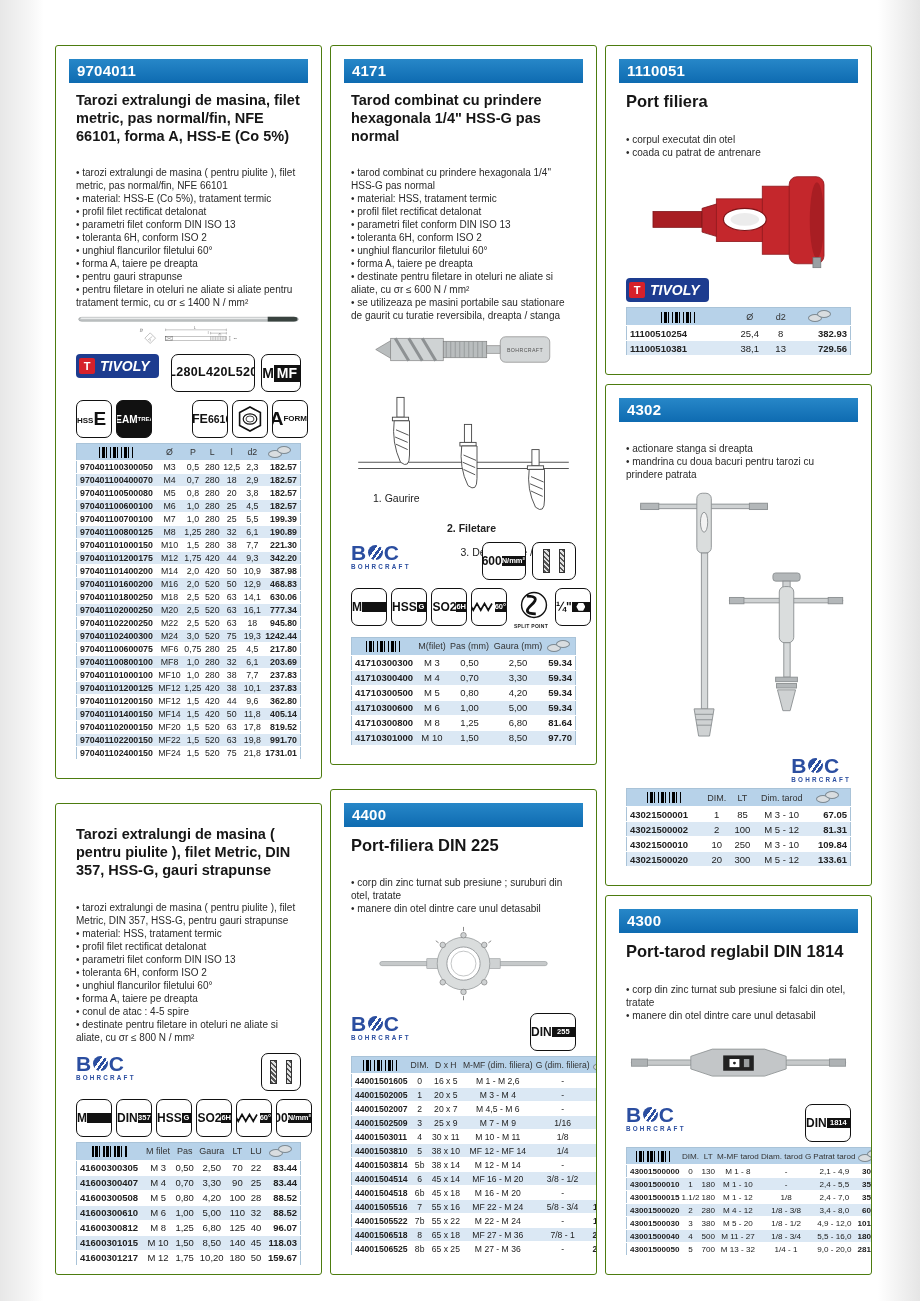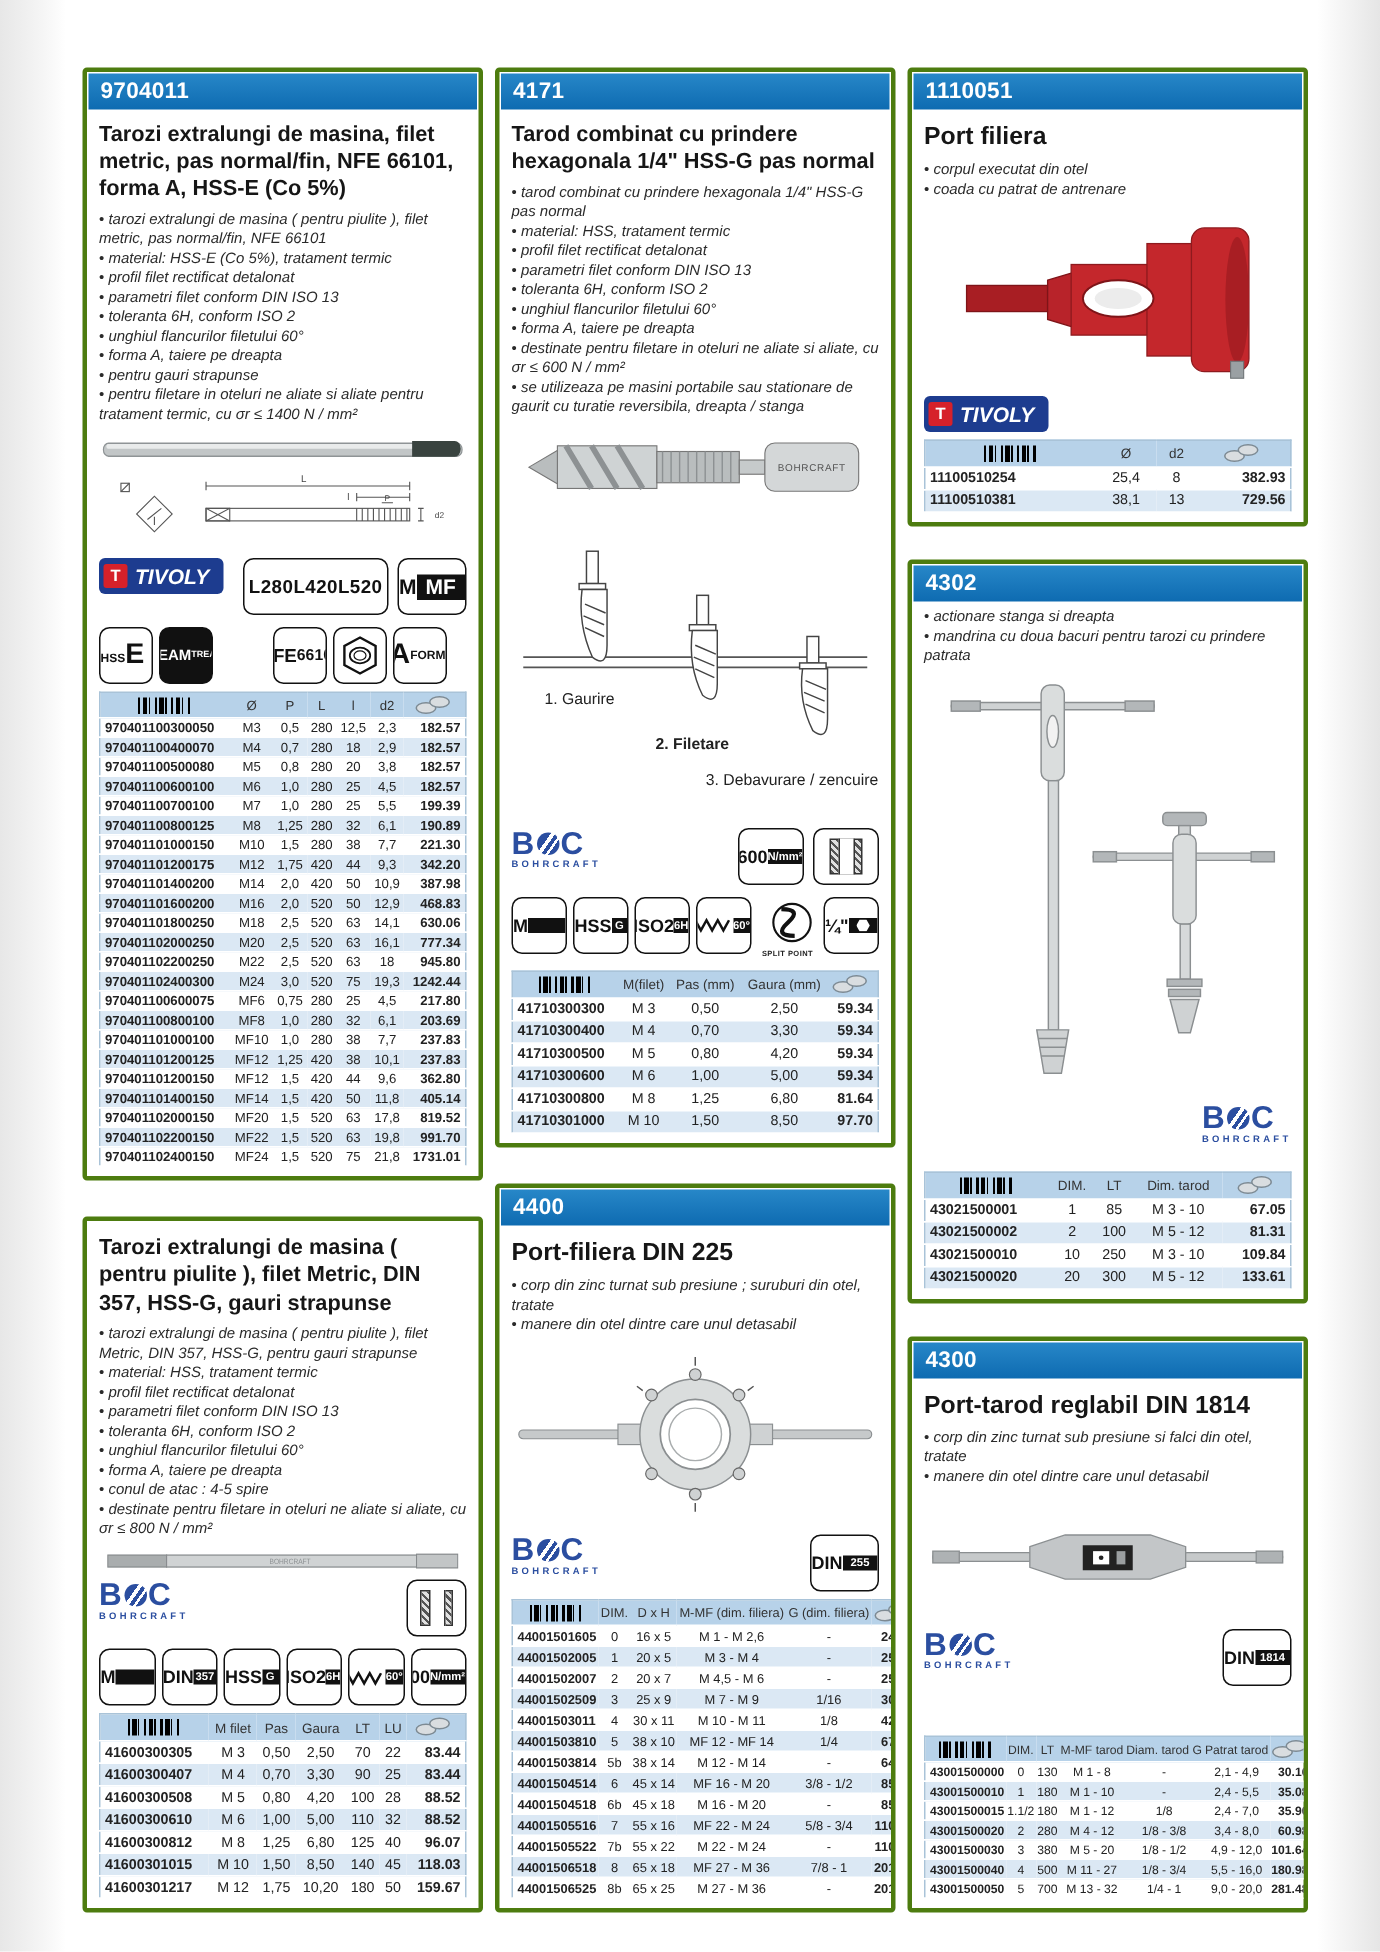--- a/index.html
+++ b/index.html
@@ -3,30 +3,30 @@
 <meta charset="utf-8">
 <style>
   html,body{margin:0;padding:0;}
   body{
     width:920px;height:1301px;overflow:hidden;
     font-family:"Liberation Sans",sans-serif;color:#222;
     background:linear-gradient(90deg,#e7e7e7 0,#f5f5f5 28px,#ffffff 44px,#ffffff 878px,#f5f5f5 894px,#e5e5e5 920px);
   }
   .page{box-sizing:border-box;height:1301px;display:flex;gap:8px;padding:45px 47px 26px 55px;}
   .col{display:flex;flex-direction:column;width:267px;min-width:267px;}
-  .col.g24{gap:24px}.col.g9{gap:22px}
-  .card{border:3px solid #4d7c0f;border-radius:3px;background:#fff;box-sizing:border-box;
-        padding:1px;display:flex;flex-direction:column;overflow:hidden;}
+  .col.g24{gap:24px}.col.g9{gap:9px}
+  .card{border:1px solid #4d7c0f;border-radius:3px;background:#fff;box-sizing:border-box;
+        padding:13px;display:flex;flex-direction:column;overflow:hidden;}
   .grow{flex:1 1 auto;min-height:0}
   .card-head{background:linear-gradient(180deg,#2787c8,#0e6bb1);color:#fff;font-weight:bold;
              font-size:15px;padding:3px 8px 4px;letter-spacing:.2px;}
   .card-body{padding:4px 7px 5px;display:flex;flex-direction:column;flex:1;min-height:0;}
   .title{font-size:14.5px;line-height:1.25;color:#161616;margin:4px 0 5px;font-weight:bold;}
   .title.big{font-size:16.5px}
-  .bullets{list-style:none;margin:0 0 5px;padding:0;font-style:italic;font-size:10px;line-height:1.3;color:#2a2a2a;}
+  .bullets{list-style:none;margin:16px 0 5px;padding:0;font-size:10px;line-height:1.3;color:#2a2a2a;}
   .bullets li::before{content:"• ";font-style:normal;}
   
   table.ptable{width:100%;border-collapse:collapse;margin-top:auto;border:1px solid #a9c3d8;}
   table.ptable th{background:#b7d2e9;font-weight:normal;font-size:9px;padding:2px 2px;white-space:nowrap;color:#333;border-bottom:1px solid #fff;}
   table.ptable td{padding:1.5px 2px;text-align:center;white-space:nowrap;font-size:9.5px;border-bottom:1px solid #fff;}
   table.ptable td:first-child{text-align:left;font-weight:bold;padding-left:3px;}
   table.ptable td:last-child{text-align:right;font-weight:bold;padding-right:3px;}
   table.ptable tbody tr:nth-child(even){background:#dbe8f4;}
   table.t1 td{font-size:8.8px;padding:1px 1.5px;}
   table.t1 th{font-size:8.8px;padding:1.5px 1.5px;}

